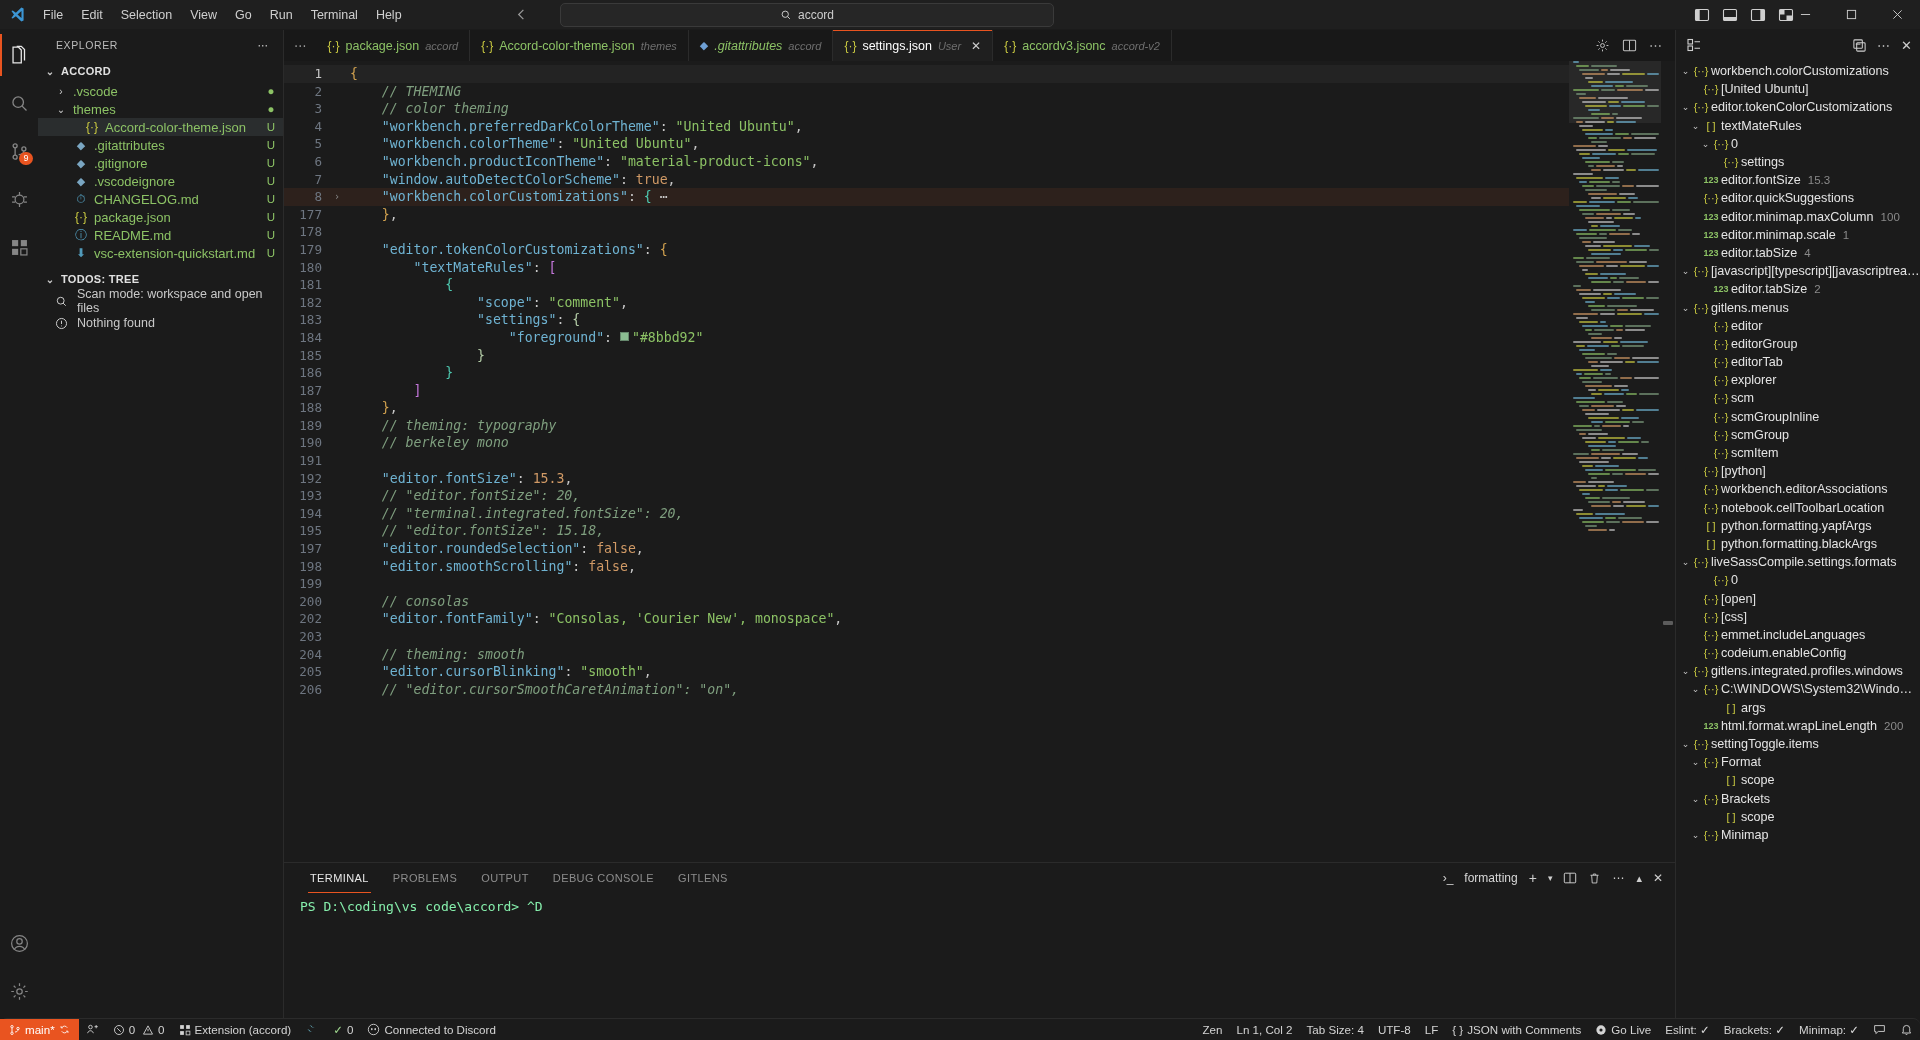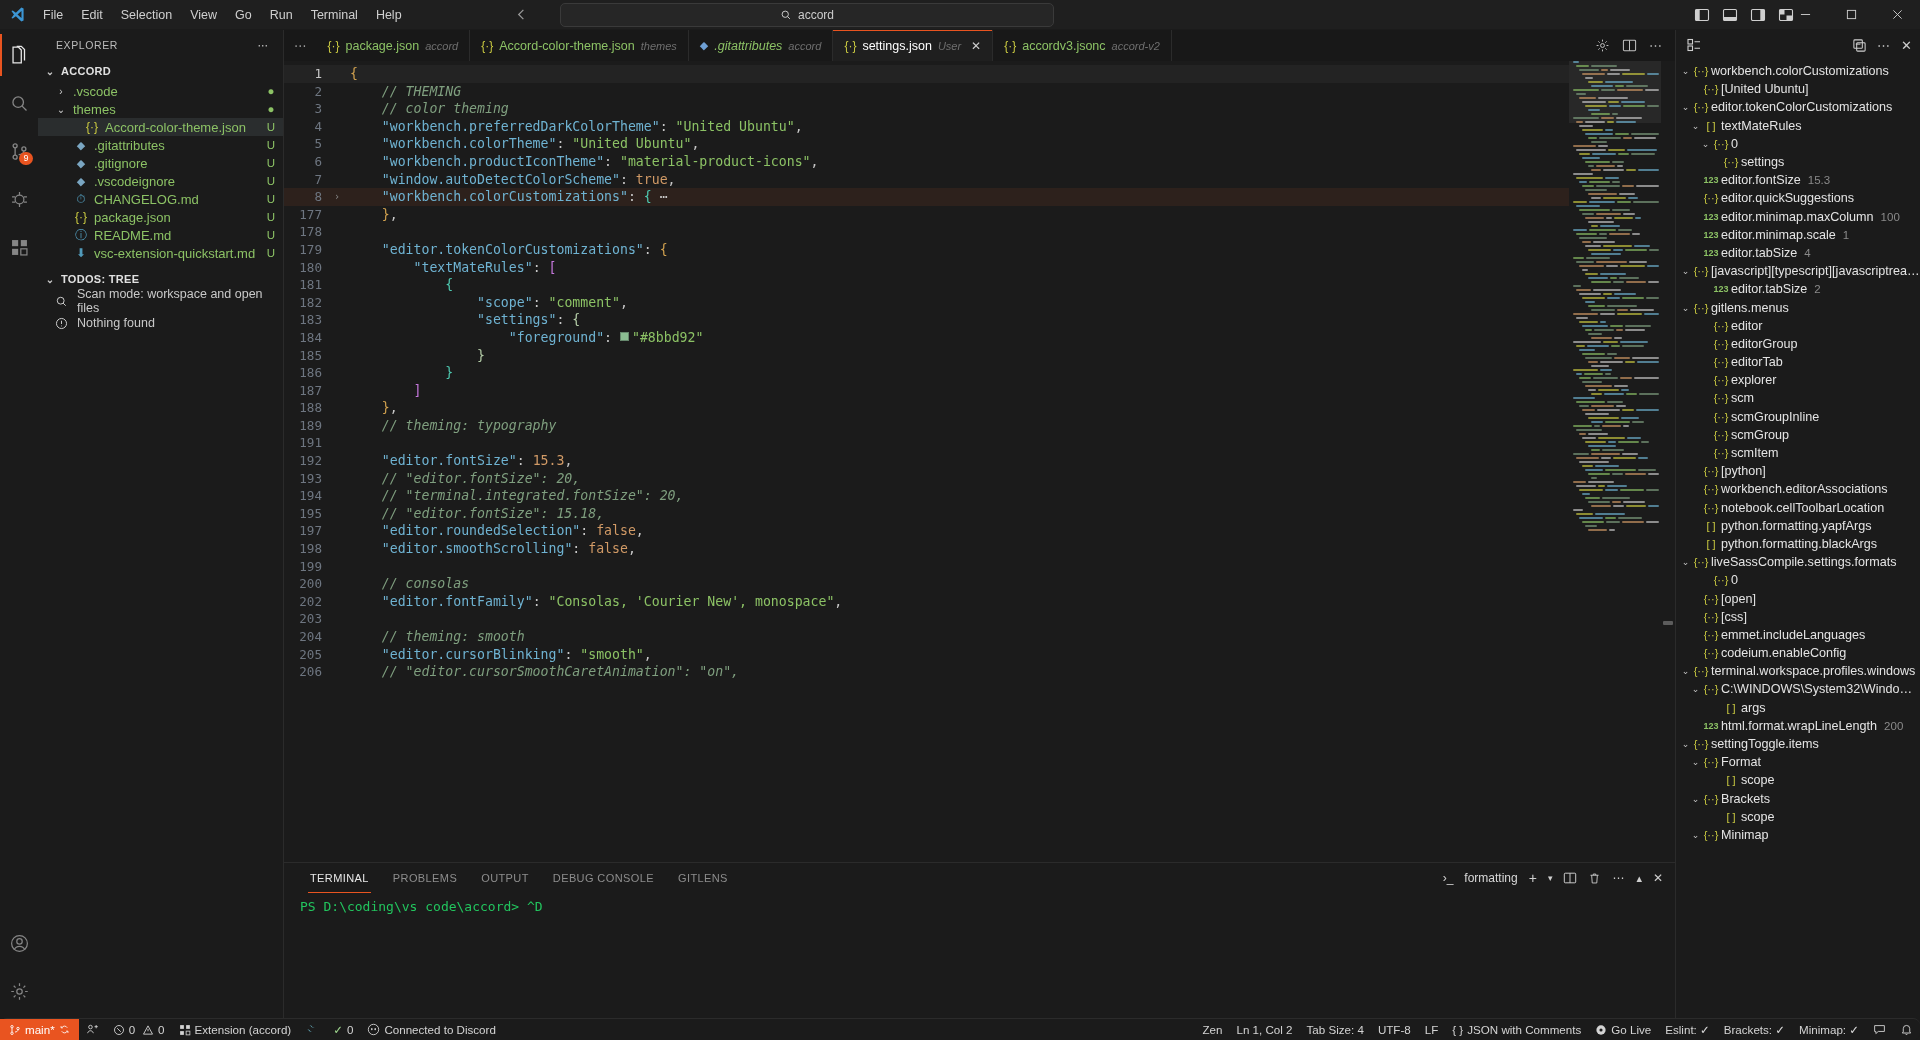--- a/index.html
+++ b/index.html
@@ -134,21 +134,21 @@
   .panel{ height:156px; flex:0 0 156px; background:#1b1b1b; border-top:1px solid #2b2b2b;
           display:flex; flex-direction:column;}
   .panel-tabs{ height:30px; display:flex; align-items:center; padding-left:14px; gap:0;}
   .ptab{ padding:0 12px; font-size:11px; letter-spacing:.4px; color:#8d8d8d; height:30px;
          display:flex;align-items:center; position:relative;}
   .ptab.active{ color:#e8e8e8; }
   .ptab.active::after{ content:""; position:absolute; left:10px; right:10px; bottom:0; height:1px; background:#e95420;}
   .panel-right{ margin-left:auto; display:flex; align-items:center; gap:11px; padding-right:12px; color:#cfcfcf; font-size:12px;}
   .shellname{ font-size:12px; color:#d8d8d8;}
   .term{ flex:1; padding:6px 0 0 16px; font-family:"DejaVu Sans Mono", monospace; font-size:13px; color:#dcdcdc;}
-  .term .prompt{ color:#22c55e; }
+  .term .prompt{ color:#86efac; }
 
   
   .rightpanel{ width:245px; flex:0 0 245px; background:#1b1b1b; border-left:1px solid #2b2b2b;
                display:flex; flex-direction:column;}
   .rp-header{ height:30px; display:flex; align-items:center; justify-content:space-between; padding:0 8px 0 10px; color:#cccccc;}
   .rp-icons{ display:flex; align-items:center; gap:10px; }
   .rp-tree{ flex:1; overflow:hidden; font-size:12.6px; padding-top:2px;}
   .orow{ height:18.2px; display:flex; align-items:center; white-space:nowrap; color:#e4e4e4;}
   .orow .ochev{ width:11px; flex:0 0 11px; text-align:center; color:#c5c5c5; font-size:9px;}
   .osym{ flex:0 0 20px; text-align:center; font-size:11px; }
@@ -508,20 +508,21 @@
             <div class="cline"><span class="lnum">180</span><span class="fold"></span><span class="ctext"><span class="">        </span><span class="c-key">"textMateRules"</span><span class="c-pun">: </span><span class="c-br3">[</span></span></div>
             <div class="cline"><span class="lnum">181</span><span class="fold"></span><span class="ctext"><span class="">            </span><span class="c-br2">{</span></span></div>
             <div class="cline"><span class="lnum">182</span><span class="fold"></span><span class="ctext"><span class="">                </span><span class="c-key">"scope"</span><span class="c-pun">: </span><span class="c-str">"comment"</span><span class="c-pun">,</span></span></div>
             <div class="cline"><span class="lnum">183</span><span class="fold"></span><span class="ctext"><span class="">                </span><span class="c-key">"settings"</span><span class="c-pun">: </span><span class="c-br4">{</span></span></div>
             <div class="cline"><span class="lnum">184</span><span class="fold"></span><span class="ctext"><span class="">                    </span><span class="c-key">"foreground"</span><span class="c-pun">: </span><span class="swatch"></span><span class="c-str">"#8bbd92"</span></span></div>
             <div class="cline"><span class="lnum">185</span><span class="fold"></span><span class="ctext"><span class="">                </span><span class="c-br4">}</span></span></div>
             <div class="cline"><span class="lnum">186</span><span class="fold"></span><span class="ctext"><span class="">            </span><span class="c-br2">}</span></span></div>
             <div class="cline"><span class="lnum">187</span><span class="fold"></span><span class="ctext"><span class="">        </span><span class="c-br3">]</span></span></div>
             <div class="cline"><span class="lnum">188</span><span class="fold"></span><span class="ctext"><span class="">    </span><span class="c-br1">}</span><span class="c-pun">,</span></span></div>
             <div class="cline"><span class="lnum">189</span><span class="fold"></span><span class="ctext"><span class="c-cmt">    // theming: typography</span></span></div>
+            <div class="cline"><span class="lnum">190</span><span class="fold"></span><span class="ctext"><span class="c-cmt">    // berkeley mono</span></span></div>
             <div class="cline"><span class="lnum">191</span><span class="fold"></span><span class="ctext"></span></div>
             <div class="cline"><span class="lnum">192</span><span class="fold"></span><span class="ctext"><span class="">    </span><span class="c-key">"editor.fontSize"</span><span class="c-pun">: </span><span class="c-num">15.3</span><span class="c-pun">,</span></span></div>
             <div class="cline"><span class="lnum">193</span><span class="fold"></span><span class="ctext"><span class="c-cmt">    // "editor.fontSize": 20,</span></span></div>
             <div class="cline"><span class="lnum">194</span><span class="fold"></span><span class="ctext"><span class="c-cmt">    // "terminal.integrated.fontSize": 20,</span></span></div>
             <div class="cline"><span class="lnum">195</span><span class="fold"></span><span class="ctext"><span class="c-cmt">    // "editor.fontSize": 15.18,</span></span></div>
             <div class="cline"><span class="lnum">197</span><span class="fold"></span><span class="ctext"><span class="">    </span><span class="c-key">"editor.roundedSelection"</span><span class="c-pun">: </span><span class="c-bool">false</span><span class="c-pun">,</span></span></div>
             <div class="cline"><span class="lnum">198</span><span class="fold"></span><span class="ctext"><span class="">    </span><span class="c-key">"editor.smoothScrolling"</span><span class="c-pun">: </span><span class="c-bool">false</span><span class="c-pun">,</span></span></div>
             <div class="cline"><span class="lnum">199</span><span class="fold"></span><span class="ctext"></span></div>
             <div class="cline"><span class="lnum">200</span><span class="fold"></span><span class="ctext"><span class="c-cmt">    // consolas</span></span></div>
             <div class="cline"><span class="lnum">202</span><span class="fold"></span><span class="ctext"><span class="">    </span><span class="c-key">"editor.fontFamily"</span><span class="c-pun">: </span><span class="c-str">"Consolas, 'Courier New', monospace"</span><span class="c-pun">,</span></span></div>
@@ -1292,21 +1293,21 @@
             <span class="oname">emmet.includeLanguages</span>
           </div>
           <div class="orow" style="padding-left: 14px;">
             <span class="ochev"></span>
             <span class="osym obj">{··}</span>
             <span class="oname">codeium.enableConfig</span>
           </div>
           <div class="orow" style="padding-left: 4px;">
             <span class="ochev">⌄</span>
             <span class="osym obj">{··}</span>
-            <span class="oname">terminal.workspace.profiles.windows</span>
+            <span class="oname">gitlens.integrated.profiles.windows</span>
           </div>
           <div class="orow" style="padding-left: 14px;">
             <span class="ochev">⌄</span>
             <span class="osym obj">{··}</span>
             <span class="oname">C:\WINDOWS\System32\WindowsPower…</span>
           </div>
           <div class="orow" style="padding-left: 34px;">
             <span class="ochev"></span>
             <span class="osym arr">[ ]</span>
             <span class="oname">args</span>

